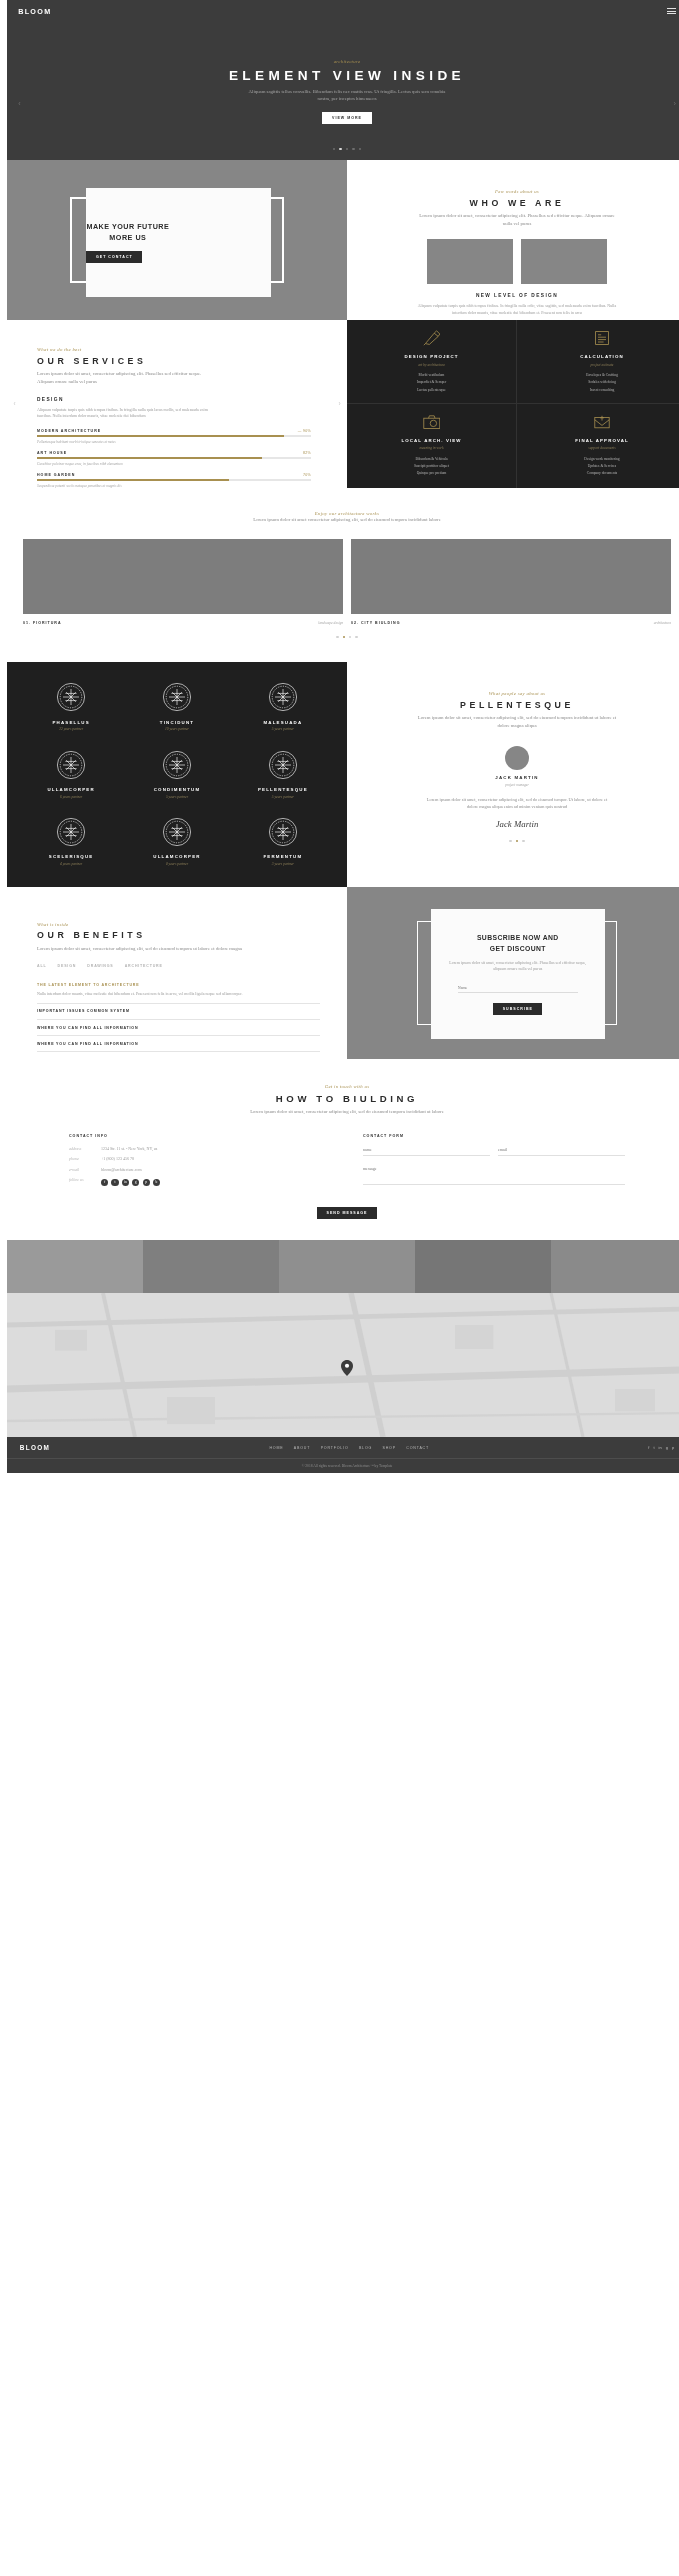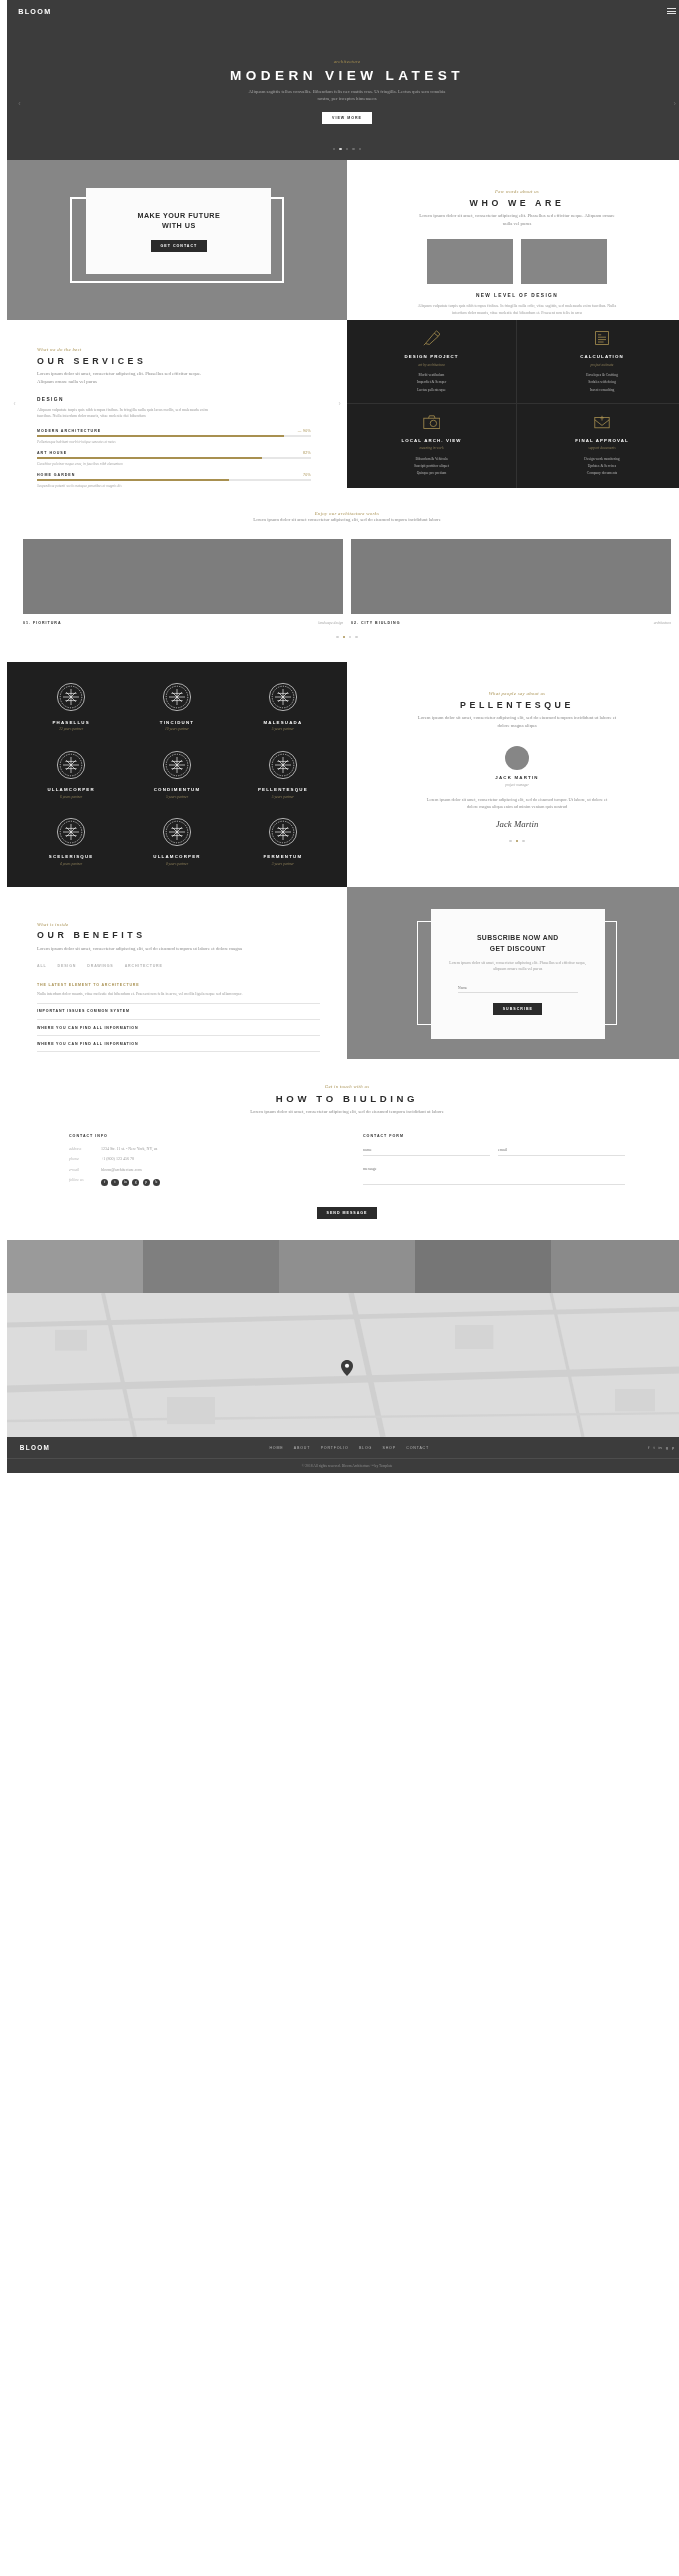--- a/index.html
+++ b/index.html
@@ -80,23 +80,23 @@
   
   .future {
     background:#868686; height:160px;
     display:flex; align-items:center; justify-content:center; position:relative;
   }
   .future-frame {
     width:214px; height:86px; border:2.4px solid #fff; position:relative;
     display:flex; align-items:center; justify-content:center;
   }
   .future-card {
-    position:absolute; left:14.4px; top:-11.2px; width:185px; height:86px;
+    position:absolute; left:14.4px; top:-11.2px; width:185px; height:109px;
     background:#fbfbfb; display:flex; flex-direction:column;
-    align-items:center; justify-content:center;
+    align-items:flex-start; justify-content:center;
   }
   .future-card h2 {
     font-size:7.2px; font-weight:bold; letter-spacing:0.5px; color:#2b2b2b;
     text-align:center; line-height:10.4px; margin-bottom:8px;
   }
 
   
   .who {
     height:160px; background:#fff; padding:29px 37px 0;
     display:flex; flex-direction:column; align-items:center;
@@ -283,41 +283,41 @@
     <div class="logo">BLOOM</div>
     <div class="burger">
       <span></span>
         <span></span>
         <span></span>
     </div>
   </div>
 
   <div class="hero">
     <div class="eyebrow">architecture</div>
-    <h1>MODERN VIEW LATEST</h1>
+    <h1>ELEMENT VIEW INSIDE</h1>
     <p>Aliquam sagittis tellus convallis. Bibendum felis nec mattis cras. Ut fringilla. Lectus quis sem conubia nostra, per inceptos himenaeos</p>
     <button class="btn-light">VIEW MORE</button>
     <div class="hero-arrow l">‹</div>
     <div class="hero-arrow r">›</div>
     <div class="dots">
       <i></i>
       <i class="on"></i>
       <i></i>
       <i></i>
       <i></i>
     </div>
   </div>
 
   <div class="band">
     <div class="half future">
       <div class="future-frame">
         <div class="future-card">
           <h2>
             <span>MAKE YOUR FUTURE</span><br>
-            <span>WITH US</span>
+            <span>MORE US</span>
           </h2>
           <button class="btn-dark">GET CONTACT</button>
         </div>
       </div>
     </div>
     <div class="half who">
       <div class="eyebrow">Few words about us</div>
       <div class="sec-title">WHO WE ARE</div>
       <p class="lead">Lorem ipsum dolor sit amet, consectetur adipiscing elit. Phasellus sed efficitur neque. Aliquam ornare nulla vel purus</p>
       <div class="who-imgs">

